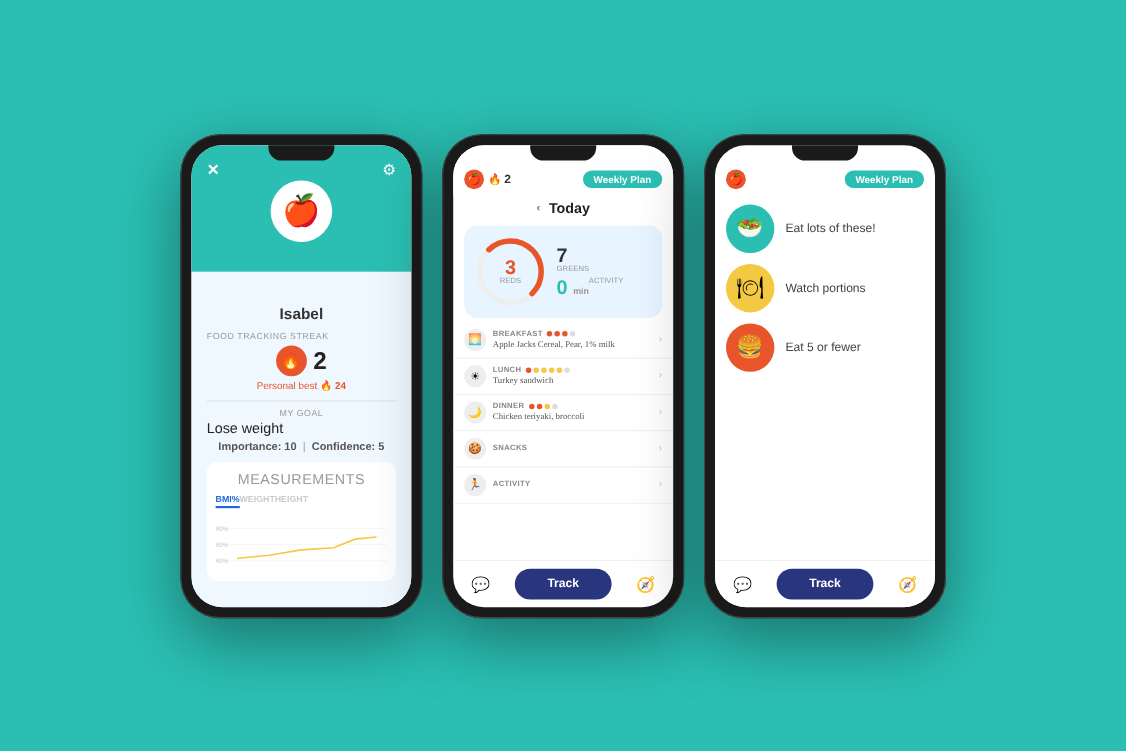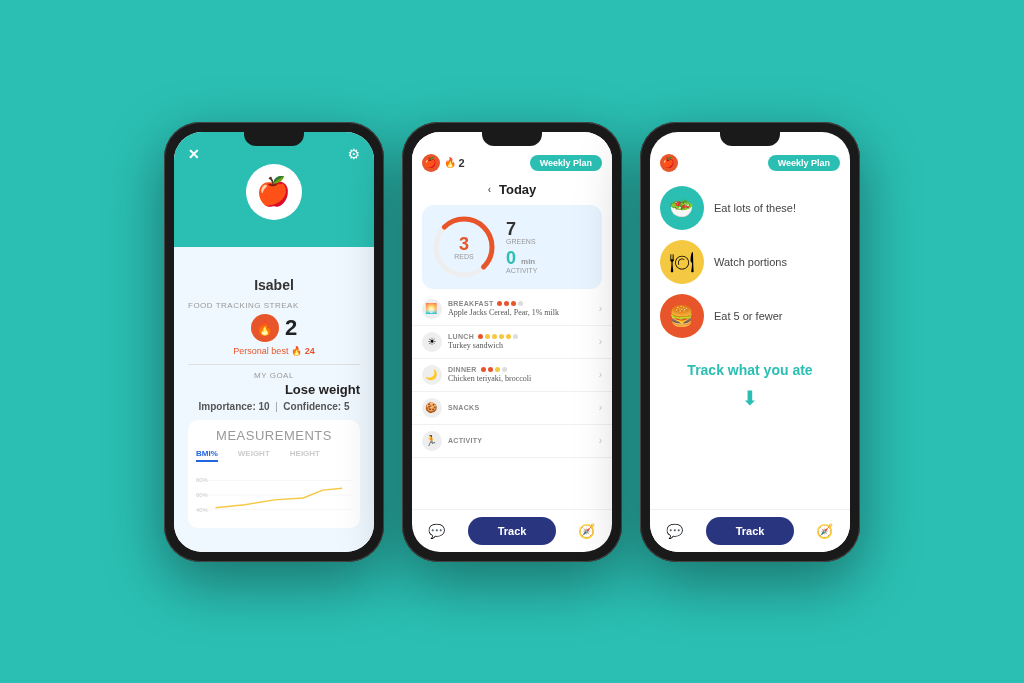--- a/index.html
+++ b/index.html
@@ -152,23 +152,23 @@
     }
     .goal-label {
       text-align: center;
       font-size: 8px;
       color: #999;
       letter-spacing: 0.5px;
       text-transform: uppercase;
       margin-bottom: 2px;
     }
     .goal-title {
-      text-align: right;
+      text-align: left;
       font-size: 13px;
-      font-weight: 700;
+      font-weight: 400;
       color: #222;
       margin-bottom: 4px;
     }
     .goal-meta {
       text-align: center;
       font-size: 10px;
       color: #999;
       margin-bottom: 8px;
     }
     .goal-meta span {
@@ -184,21 +184,21 @@
     .measurements-title {
       text-align: center;
       font-size: 13px;
       color: #999;
       text-transform: uppercase;
       letter-spacing: 0.5px;
       margin-bottom: 6px;
     }
     .measurements-tabs {
       display: flex;
-      gap: 20px;
+      gap: 0;
       margin-bottom: 8px;
     }
     .meas-tab {
       font-size: 8px;
       font-weight: 700;
       color: #ccc;
       padding-bottom: 2px;
     }
     .meas-tab.active {
       color: #2266dd;
@@ -331,21 +331,21 @@
       color: #333;
       line-height: 1;
     }
     .greens-label {
       font-size: 7px;
       color: #999;
       text-transform: uppercase;
     }
     .activity-row {
       display: flex;
-      flex-direction: column;
+      flex-direction: row;
     }
     .activity-num {
       font-size: 18px;
       font-weight: 800;
       color: #2bbfb3;
       line-height: 1;
     }
     .activity-label {
       font-size: 7px;
       color: #999;
@@ -704,24 +704,20 @@
         </div>
         <div class="guide-item">
           <div class="guide-icon-circle guide-icon-yellow">🍽</div>
           <span class="guide-text">Watch portions</span>
         </div>
         <div class="guide-item">
           <div class="guide-icon-circle guide-icon-red">🍔</div>
           <span class="guide-text">Eat 5 or fewer</span>
         </div>
       </div>
-      <div class="track-cta">
-        <div class="track-cta-title">Track what you ate</div>
-        <div class="down-arrow">⬇</div>
-      </div>
       <div class="phone3-bottom">
         <div class="bottom-icon-btn">💬</div>
         <button class="track-btn">Track</button>
         <div class="bottom-icon-btn">🧭</div>
       </div>
     </div>
   </div>
 
 </div>
 

